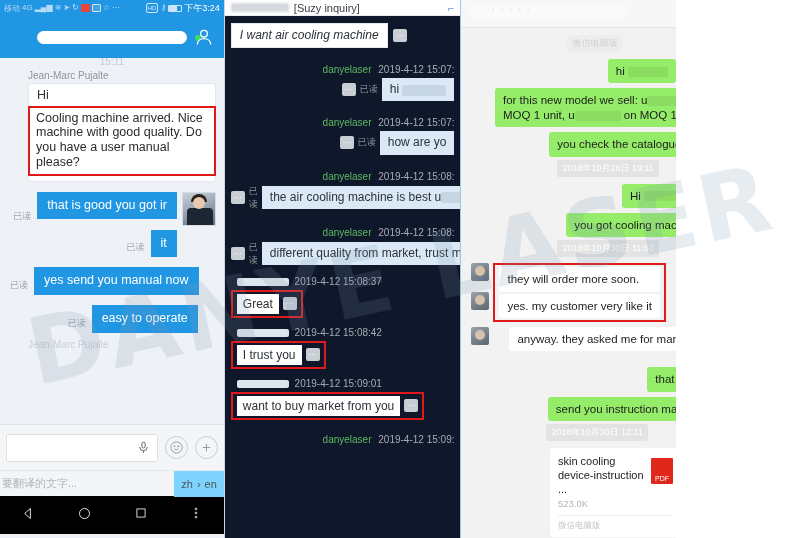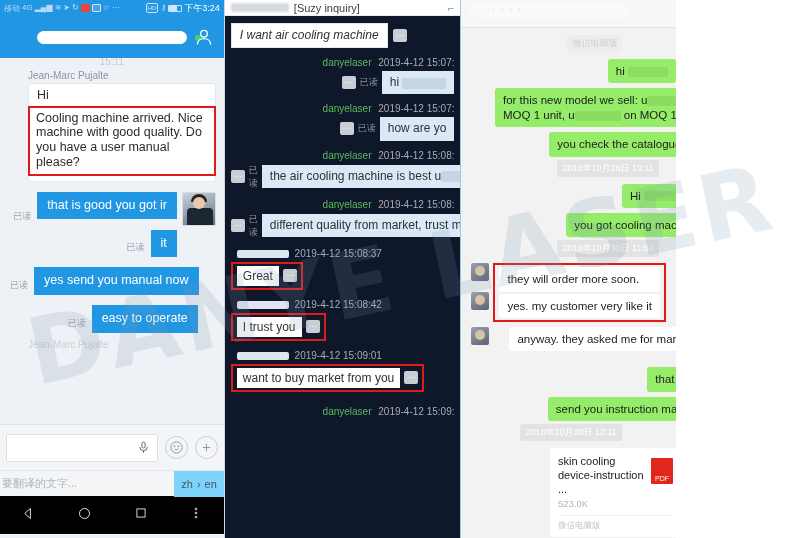--- a/index.html
+++ b/index.html
@@ -132,21 +132,21 @@
   }
   .mid-in .bub {
     background: #fff; border: 1px solid #e6e9ed; padding: 5px 8px;
     font-size: 12px; color: #2c3238; line-height: 1.1; white-space: nowrap;
   }
   .mid-redbox { border: 2px solid #e01a1a; display: inline-flex; align-items: center; padding: 2px 4px; margin-top: 3px; gap: 4px; }
   .mid-redbox .bub { background: #fff; border: none; padding: 3px 6px; font-size: 12px; color: #2c3238; white-space: nowrap;}
   .dots-chip { width: 14px; height: 13px; background: #c9ced4; border-radius: 2px;
     display:flex; align-items:center; justify-content:center; color:#fff; font-size:8px; flex: none;}
 
-  .mid-meta { text-align: right; font-size: 10px; margin-top: 9px; }
+  .mid-meta { text-align: right; font-size: 10px; margin-top: 16px; }
   .mid-meta .who { color: #5dbb61; }
   .mid-meta .ts { color: #a6adb5; margin-left: 4px; }
   .mid-meta-left { font-size: 10px; color: #a6adb5; margin-top: 9px; margin-left: 6px; }
   .mid-meta-left .blurname { display:inline-block; width: 52px; height: 8px; background: #dde6ee; border-radius: 2px; vertical-align: middle; margin-right: 3px;}
 
   .mid-out-row { display: flex; justify-content: flex-end; align-items: center; gap: 4px; margin-top: 3px; }
   .mid-out-row .read { font-size: 9px; color: #8e959d; }
   .mid-out {
     background: #dbe9f6; color: #2c3238; padding: 5px 8px; font-size: 12px;
     line-height: 1.1; white-space: nowrap; position: relative;
@@ -503,21 +503,21 @@
       </div>
 
       <div class="r-right" style="margin-top:16px;">
         <div class="r-bubble-out" style="margin-right:-40px">that is go</div>
       </div>
 
       <div class="r-right">
         <div class="r-bubble-out" style="margin-right:-46px">send you instruction manual l.</div>
       </div>
 
-      <div class="sys-center" style="text-align:left; margin-left:49px;">
+      <div class="sys-center" style="text-align:left; margin-left:75px;">
         <span class="sys-chip">2018年10月30日 12:11</span>
       </div>
 
       <div class="r-right">
         <div class="file-card" style="margin-right:-10px;">
           <span class="fname">skin cooling device-instruction ...</span>
           <span class="fsize">523.0K</span>
           <span class="fsrc">微信电脑版</span>
           <span class="pdf-icon">PDF</span>
         </div>

